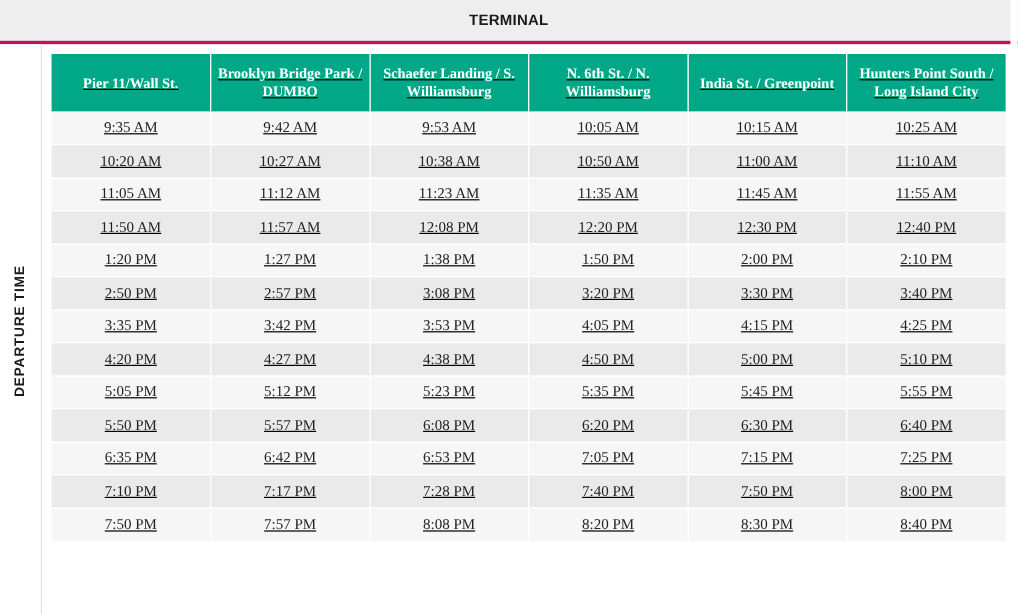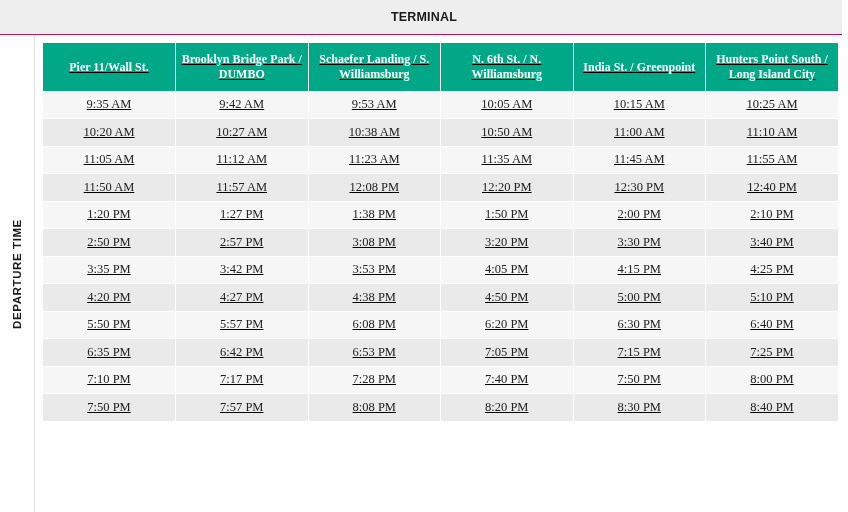--- a/index.html
+++ b/index.html
@@ -23,21 +23,21 @@
   .terminal-header {
     height: 34px;
     line-height: 34px;
     text-align: center;
     font-family: "Liberation Sans", sans-serif;
     font-weight: bold;
     font-size: 12.5px;
     letter-spacing: 0.2px;
     color: #1a1a1a;
     background: #eeeeee;
-    border-bottom: 1px solid #be185d;
+    border-bottom: 3px solid #be185d;
   }
   .body-row {
     display: flex;
     align-items: stretch;
     height: 478px;
     background: #ffffff;
   }
   .dep-time-label {
     width: 34px;
     min-width: 34px;
@@ -202,20 +202,28 @@
           </tr>
           <tr>
             <td>4:20 PM</td>
             <td>4:27 PM</td>
             <td>4:38 PM</td>
             <td>4:50 PM</td>
             <td>5:00 PM</td>
             <td>5:10 PM</td>
           </tr>
           <tr>
+            <td>5:05 PM</td>
+            <td>5:12 PM</td>
+            <td>5:23 PM</td>
+            <td>5:35 PM</td>
+            <td>5:45 PM</td>
+            <td>5:55 PM</td>
+          </tr>
+          <tr>
             <td>5:50 PM</td>
             <td>5:57 PM</td>
             <td>6:08 PM</td>
             <td>6:20 PM</td>
             <td>6:30 PM</td>
             <td>6:40 PM</td>
           </tr>
           <tr>
             <td>6:35 PM</td>
             <td>6:42 PM</td>

